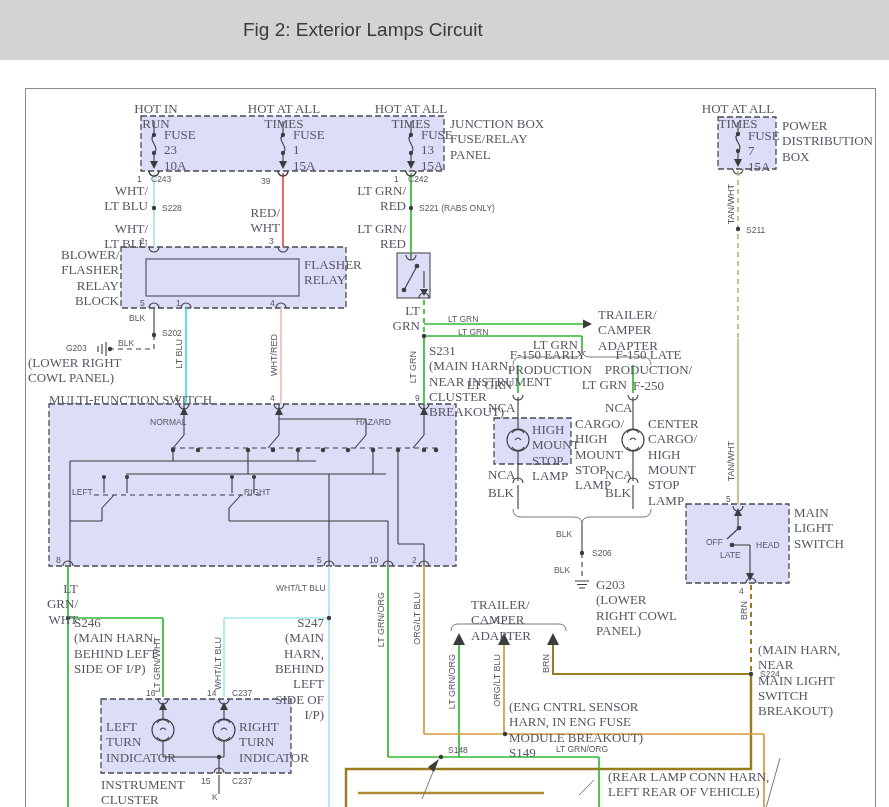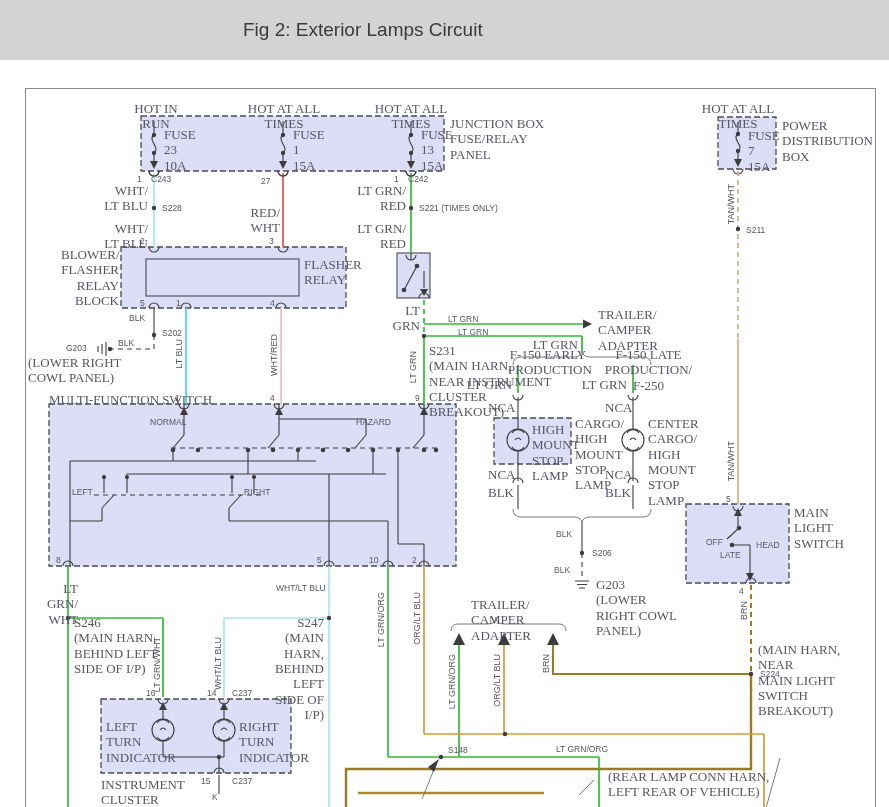--- a/index.html
+++ b/index.html
@@ -265,33 +265,33 @@
 1
 15A</div>
 <div class="lbl" style="left:395px;top:38px">FUSE
 13
 15A</div>
 <div class="lbl" style="left:722px;top:39px">FUSE
 7
 15A</div>
 <div class="pin" style="left:111px;top:85px">1</div>
 <div class="pin und" style="left:125px;top:85px">C243</div>
-<div class="pin" style="left:235px;top:87px">27</div>
+<div class="pin" style="left:235px;top:87px">39</div>
 <div class="pin" style="left:368px;top:85px">1</div>
 <div class="pin und" style="left:382px;top:85px">C242</div>
 <div class="lbl ra" style="left:72px;top:94px;width:50px">WHT/
 LT BLU</div>
 <div class="pin" style="left:136px;top:114px">S228</div>
 <div class="lbl ra" style="left:72px;top:132px;width:50px">WHT/
 LT BLU</div>
 <div class="lbl ra" style="left:204px;top:116px;width:50px">RED/
 WHT</div>
 <div class="lbl ra" style="left:330px;top:94px;width:50px">LT GRN/
 RED</div>
-<div class="pin" style="left:393px;top:114px">S221 (TIMES ONLY)</div>
+<div class="pin" style="left:393px;top:114px">S221 (RABS ONLY)</div>
 <div class="lbl ra" style="left:330px;top:132px;width:50px">LT GRN/
 RED</div>
 <div class="vlbl" style="left:700px;top:95px">TAN/WHT</div>
 <div class="pin" style="left:720px;top:136px">S211</div>
 
 <div class="lbl ra" style="left:35px;top:158px;width:58px">BLOWER/
 FLASHER
 RELAY
 BLOCK</div>
 <div class="lbl" style="left:278px;top:168px">FLASHER
@@ -415,18 +415,22 @@
 <div class="pin" style="left:186px;top:703px">K</div>
 
 <div class="vlbl" style="left:350px;top:503px">LT GRN/ORG</div>
 <div class="vlbl" style="left:386px;top:503px">ORG/LT BLU</div>
 <div class="lbl ctr" style="left:445px;top:508px;width:50px">TRAILER/
 CAMPER
 ADAPTER</div>
 <div class="vlbl" style="left:421px;top:565px">LT GRN/ORG</div>
 <div class="vlbl" style="left:466px;top:565px">ORG/LT BLU</div>
 <div class="vlbl" style="left:515px;top:565px">BRN</div>
+<div class="lbl" style="left:483px;top:610px">(ENG CNTRL SENSOR
+HARN, IN ENG FUSE
+MODULE BREAKOUT)
+S149</div>
 <div class="pin" style="left:422px;top:656px">S148</div>
 <div class="pin" style="left:530px;top:655px">LT GRN/ORG</div>
 <div class="lbl" style="left:582px;top:680px">(REAR LAMP CONN HARN,
 LEFT REAR OF VEHICLE)</div>
 
 </div>
 
 </body></html>

